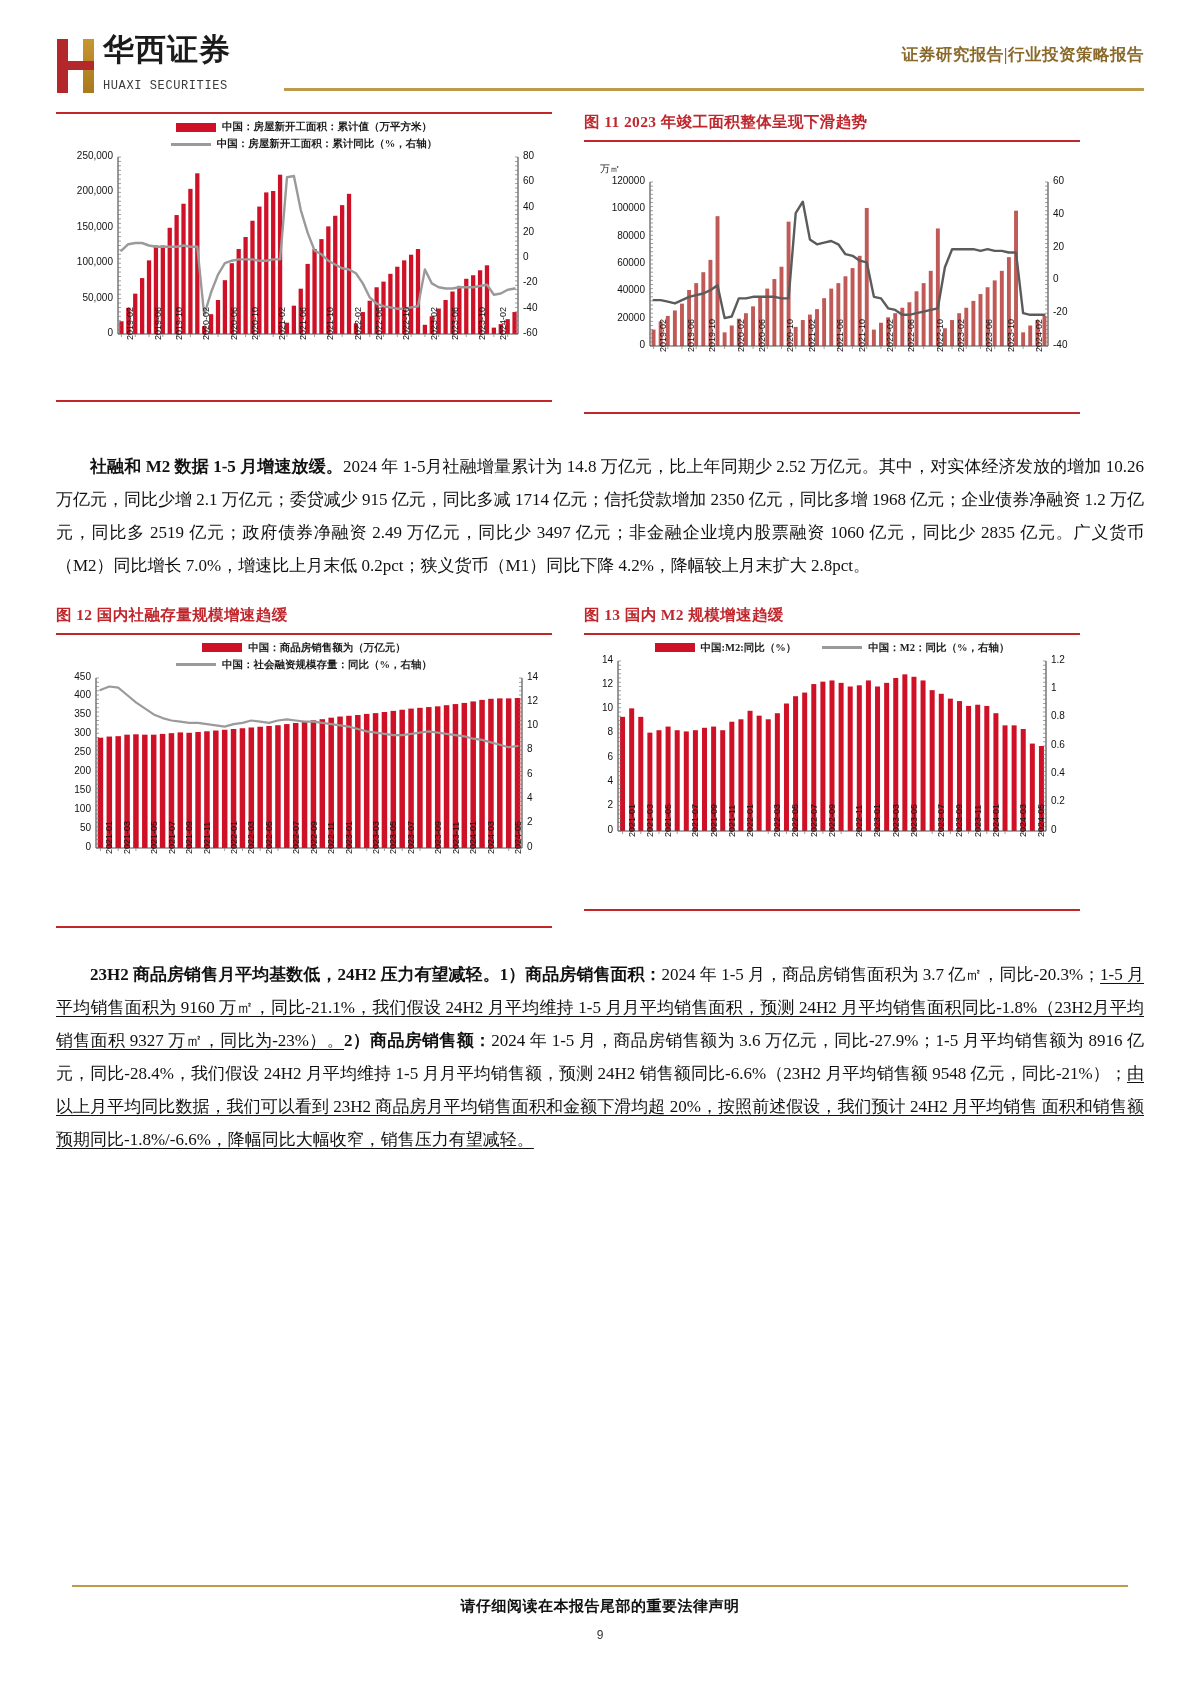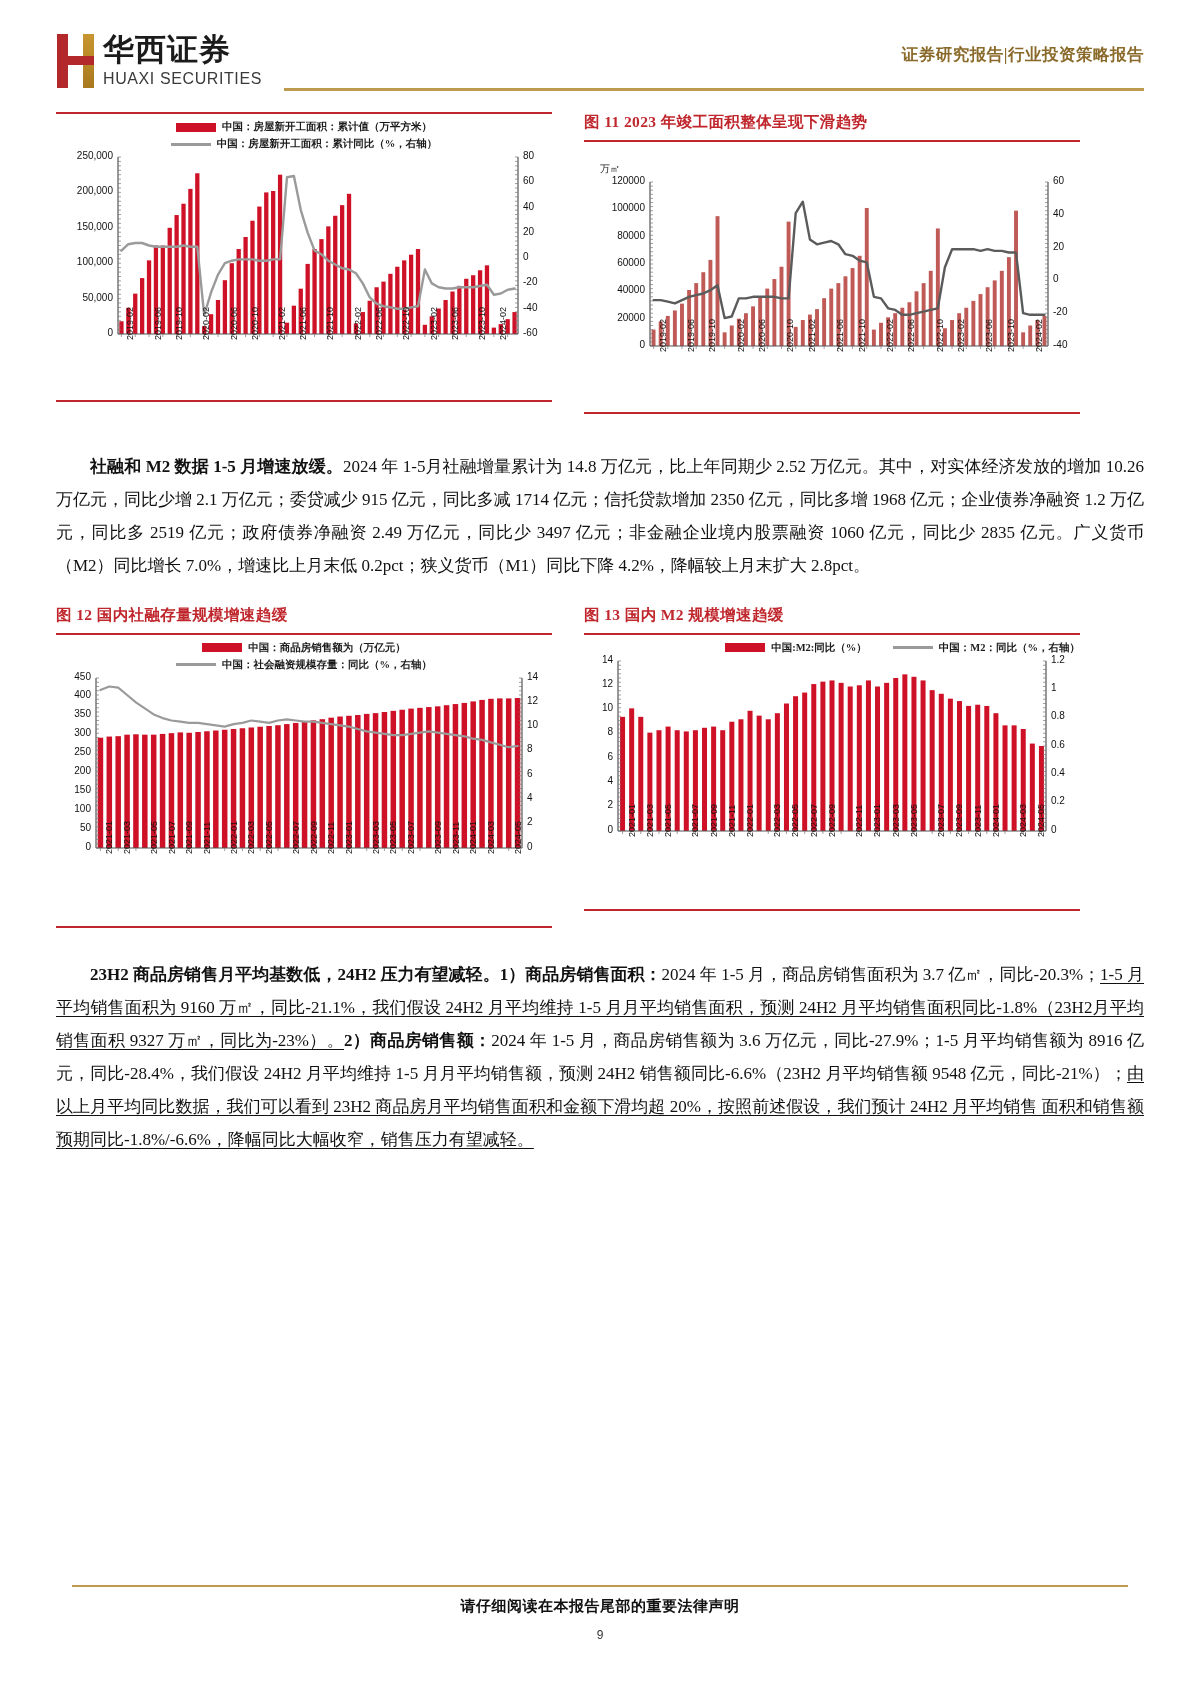--- a/index.html
+++ b/index.html
@@ -16,34 +16,34 @@
   
   .header { position:relative; height:86px; }
   .logo-wrap { position:absolute; left:0; top:34px; display:flex; align-items:flex-end; gap:7px; }
   .logo-mark { width:40px; height:54px; position:relative; }
   .logo-mark .bar-l { position:absolute; left:1px; top:0; width:11px; height:54px; background:#B3282B; }
   .logo-mark .bar-r { position:absolute; left:27px; top:0; width:11px; height:54px;
                       background:linear-gradient(180deg,#C8962F,#A8791E); }
   .logo-mark .cross  { position:absolute; left:1px; top:22px; width:37px; height:9px; background:#B3282B; }
   .logo-txt { display:flex; flex-direction:column; line-height:1; padding-bottom:1px; }
   .logo-cn { font-family:"Liberation Serif", serif; font-weight:bold; font-size:31px; color:#1b1b1b; letter-spacing:1px; }
-  .logo-en { font-family:Liberation Sans, sans-serif; font-size:16px; color:#3a3a3a; letter-spacing:.6px; margin-top:6px; }
+  .logo-en { font-family:Liberation Mono, monospace; font-size:12px; color:#3a3a3a; letter-spacing:.6px; margin-top:15px; }
   .header-right { position:absolute; right:0; top:44px; font-family:"Liberation Serif", serif;
                   font-weight:bold; font-size:16.5px; color:#8A6A2A; letter-spacing:.5px; }
   .header-rule { position:absolute; left:228px; right:0; top:88px; height:3px; background:#BE9A4E; }
 
   
   .fig-row { display:flex; gap:32px; }
   .fig { width:496px; }
   .fig-title { color:#C0272D; font-weight:bold; font-size:15.5px; letter-spacing:.4px;
                font-family:"Liberation Serif", serif; margin-bottom:7px; }
   .fig-box { border-top:2.5px solid #C0272D; border-bottom:2.5px solid #C0272D; padding:6px 0 4px 0; }
 
   .legend { display:flex; flex-direction:column; align-items:center; gap:3px; }
-  .legend.row { flex-direction:row; justify-content:flex-end; gap:26px; }
+  .legend.row { flex-direction:row; justify-content:center; gap:26px; }
   .legend-item { display:flex; align-items:center; gap:6px; font-size:10.5px;
                  font-family:"Liberation Serif", serif; font-weight:bold; color:#1b1b1b; white-space:nowrap; }
   .swatch-bar { width:40px; height:9px; background:#CE1126; }
   .swatch-bar.pale { background:#C05A57; }
   .swatch-line { width:40px; height:3px; background:#9a9a9a; }
   .swatch-line.dark { background:#5b5b5b; }
 
   .plot { position:relative; }
   .axis-label-unit { font-size:10px; font-family:"Liberation Serif", serif; color:#222; }
   .tick { position:absolute; font-size:10px; font-family:"Liberation Sans", sans-serif; color:#111; white-space:nowrap; }

